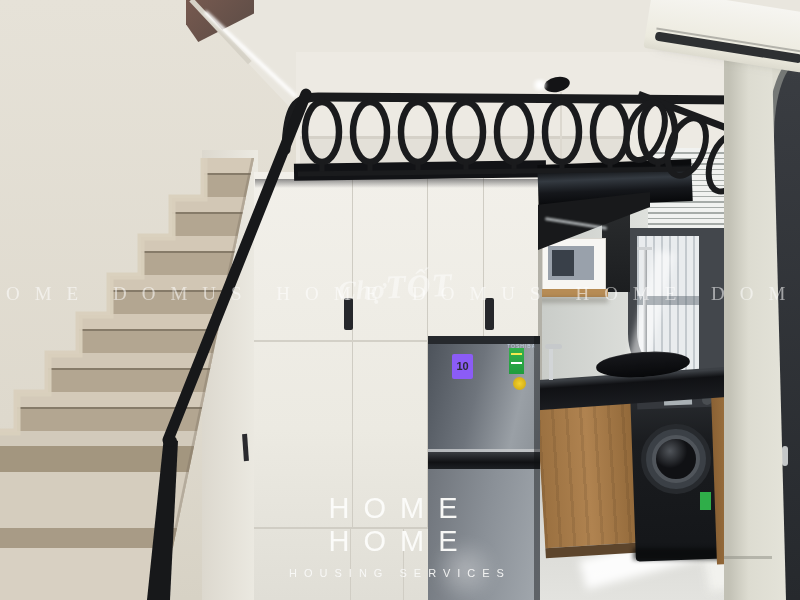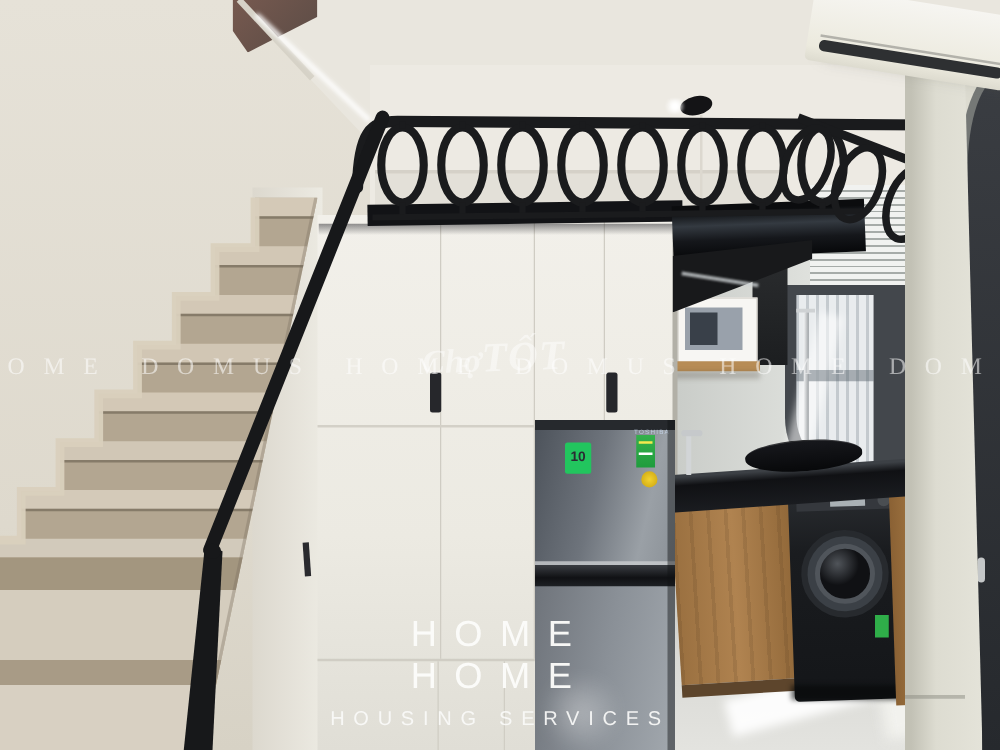--- a/index.html
+++ b/index.html
@@ -3,21 +3,21 @@
 <meta charset="utf-8">
 <style>
   html,body{margin:0;padding:0;background:#222;}
   #stage{position:relative;width:800px;height:600px;overflow:hidden;background:#e9e6de;
          font-family:"Liberation Sans",sans-serif;}
   .abs{position:absolute;}
   .wm-band{white-space:nowrap;overflow:hidden;font-family:"Liberation Serif",serif;
            font-size:19px;letter-spacing:15px;color:rgba(255,255,255,.55);}
   .logo-title{font-size:29px;font-weight:300;letter-spacing:14px;color:rgba(252,252,250,.96);
               text-align:center;}
-  .logo-sub{font-size:16px;letter-spacing:7px;color:rgba(250,250,248,.92);text-align:center;margin-top:9px;}
+  .logo-sub{font-size:11px;letter-spacing:7px;color:rgba(250,250,248,.92);text-align:center;margin-top:9px;}
   .chotot{font-style:italic;color:rgba(255,255,255,.45);font-family:"Liberation Serif",serif;}
   .chotot .script{font-size:27px;font-weight:600;}
   .chotot .caps{font-size:33px;font-weight:800;letter-spacing:1px;}
   .brand{font-size:5px;letter-spacing:1px;color:rgba(200,215,235,.85);text-align:right;}
   .badge10{font-size:11px;font-weight:bold;color:#2b2b33;text-align:center;line-height:24px;}
   svg{position:absolute;left:0;top:0;pointer-events:none;}
 </style>
 </head>
 <body>
 
@@ -149,21 +149,21 @@
   <div class="abs" style="left:633px;top:548px;width:90px;height:12px;background:rgba(5,6,7,.6);filter:blur(2px);z-index:4;"></div>
   <div class="abs" style="left:714px;top:392px;width:26px;height:172px;background:linear-gradient(90deg,#8a6134,#a87c46);transform:rotate(-2deg);z-index:4;"></div>
   <div class="abs" style="left:536px;top:366px;width:204px;height:30px;background:linear-gradient(180deg,#3c4045 0 2px,#101114 30%,#1a1c20);transform:rotate(-4deg);transform-origin:100% 50%;z-index:4;"></div>
   <div class="abs" style="left:549px;top:348px;width:4px;height:32px;background:#d2d5d7;z-index:4;"></div>
   <div class="abs" style="left:545px;top:344px;width:17px;height:5px;border-radius:3px;background:#c6c9cb;z-index:4;"></div>
   <div class="abs" style="left:596px;top:352px;width:94px;height:24px;background:linear-gradient(180deg,#17181c,#07080a);border-radius:47px/12px;border-top:1px solid rgba(255,255,255,.15);transform:rotate(-4deg);z-index:5;"></div>
 
   <div class="abs" style="left:428px;top:336px;width:112px;height:264px;background:linear-gradient(103deg,#4c525a,#6e747c 35%,#9aa0a6 62%,#878d93 85%);z-index:6;"></div>
   <div class="abs" style="left:428px;top:336px;width:112px;height:8px;background:#26292d;z-index:6;"></div>
   <div class="abs brand" style="left:490px;top:343px;width:46px;height:8px;z-index:7;">TOSHIBA</div>
-  <div class="abs badge10" style="left:452px;top:354px;width:21px;height:25px;background:#22c55e;border-radius:2px;z-index:7;">10</div>
+  <div class="abs badge10" style="left:452px;top:354px;width:21px;height:25px;background:#8b5cf6;border-radius:2px;z-index:7;">10</div>
   <div class="abs" style="left:509px;top:348px;width:15px;height:26px;background:linear-gradient(180deg,#35b14c,#1f9c3d);z-index:7;"></div>
   <div class="abs" style="left:511px;top:353px;width:11px;height:2px;background:#f5e94e;z-index:7;"></div>
   <div class="abs" style="left:511px;top:362px;width:11px;height:2px;background:#fff;z-index:7;"></div>
   <div class="abs" style="left:513px;top:377px;width:13px;height:13px;border-radius:50%;background:radial-gradient(circle,#f3d22f,#caa20e);z-index:7;"></div>
   <div class="abs" style="left:428px;top:449px;width:112px;height:3px;background:#c9ccce;opacity:.8;z-index:7;"></div>
   <div class="abs" style="left:428px;top:452px;width:112px;height:17px;background:linear-gradient(180deg,#3a3d42,#101114 60%,#1d2024);z-index:7;"></div>
   <div class="abs" style="left:428px;top:469px;width:112px;height:131px;background:linear-gradient(100deg,#6f747b,#8a9097 50%,#a2a8ae);z-index:6;"></div>
   <div class="abs" style="left:430px;top:540px;width:70px;height:60px;background:radial-gradient(circle,rgba(255,255,255,.35),rgba(255,255,255,0) 70%);filter:blur(6px);z-index:7;"></div>
   <div class="abs" style="left:534px;top:336px;width:6px;height:264px;background:rgba(15,17,20,.45);z-index:7;"></div>
 

